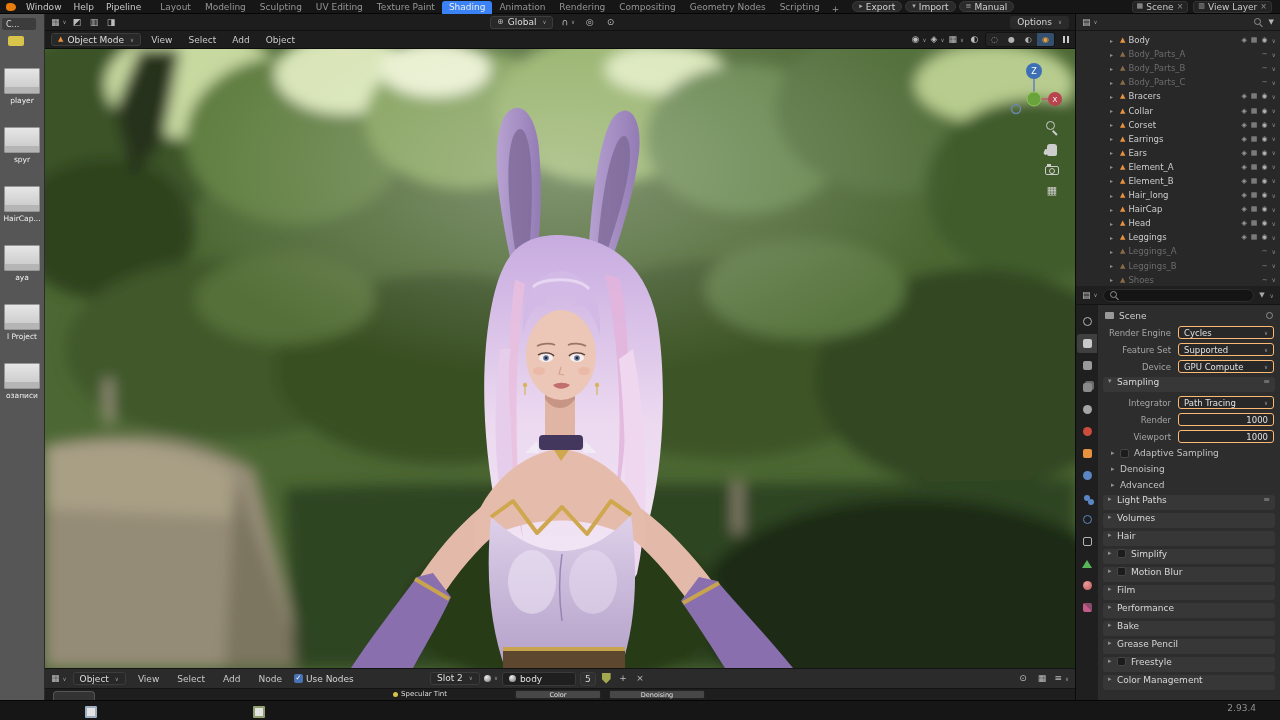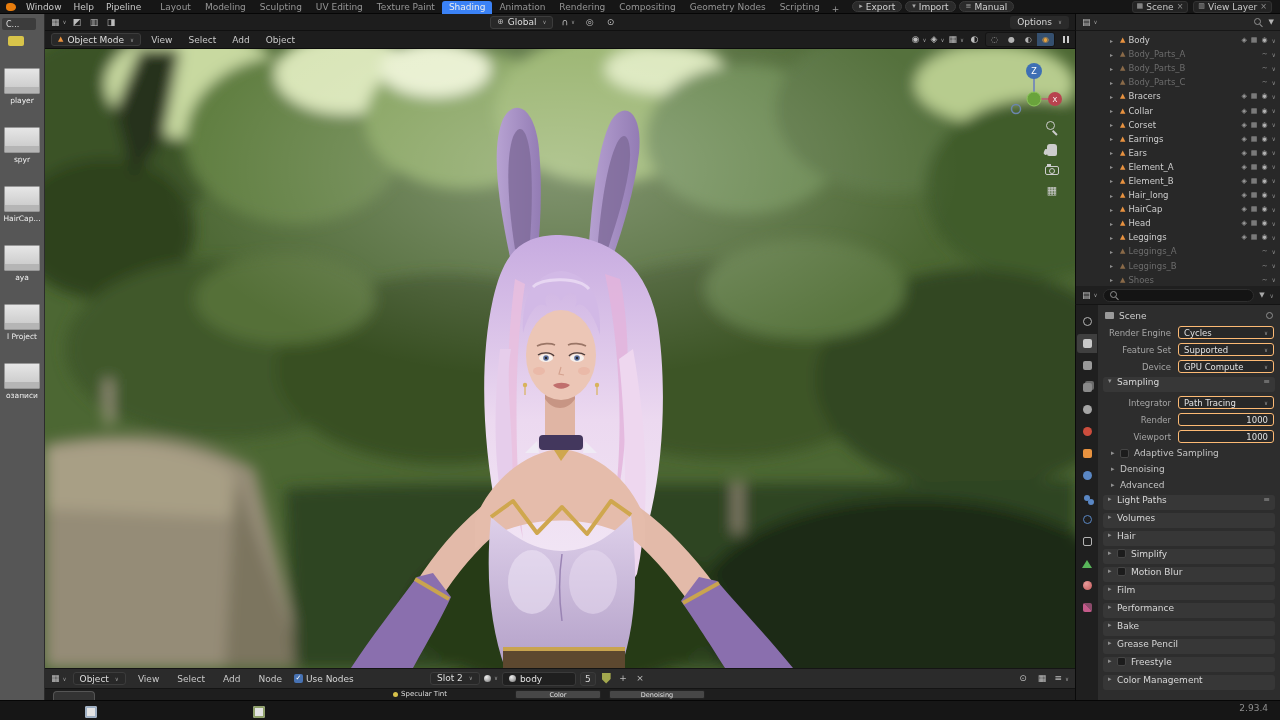--- a/index.html
+++ b/index.html
@@ -118,21 +118,21 @@
 .psec{display:flex;align-items:flex-start;height:15px;background:#373737;border-radius:3px;margin:3px 3px;padding:0 5px;color:#d8d8d8;white-space:nowrap}
 .psub{display:flex;align-items:center;height:14px;margin:2px 3px 2px 7px;padding:0 4px;color:#c3c3c3;white-space:nowrap}
 .d-open::before{content:"▾"}
 .d-closed::before{content:"▸"}
 .d-open,.d-closed{width:9px;color:#909090;font-size:7px}
 .pcheck{width:9px;height:9px;background:#1c1c1c;border:1px solid #454545;border-radius:2px;margin-right:5px;flex:none}
 .menu-ic::before{content:"≡"}
 .menu-ic{margin-left:auto;color:#9a9a9a;font-size:8px}
 
 #status{position:absolute;left:0;top:700px;width:1280px;height:20px;background:#161616;border-top:1px solid #060606}
-.version{position:absolute;right:12px;top:2px;color:#8f8f8f}
+.version{position:absolute;right:24px;top:2px;color:#8f8f8f}
 .tb-icon{position:absolute;top:5px;width:12px;height:12px;border-radius:2px;background:#e3e3e3;box-shadow:inset 0 0 0 2px #9fb0c4}
 .glyph{line-height:1}
 </style>
 </head>
 <body>
 
 <div id="screen">
 
   <header id="topbar">
     <span class="logo"></span>

